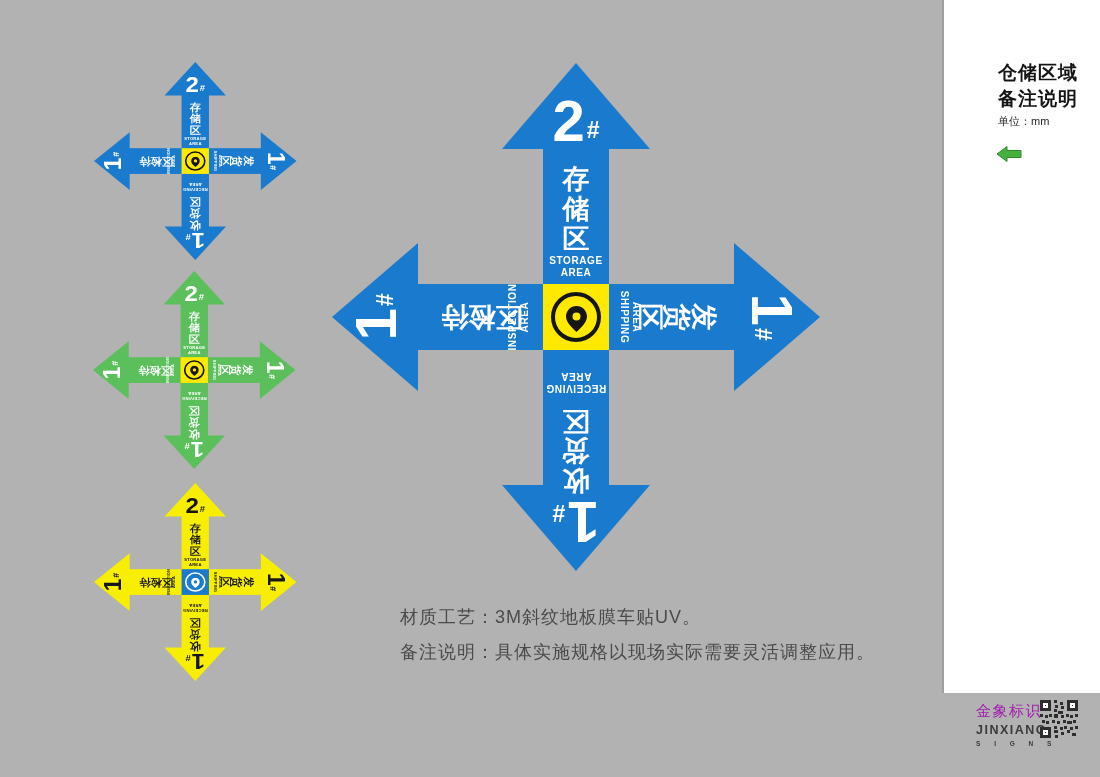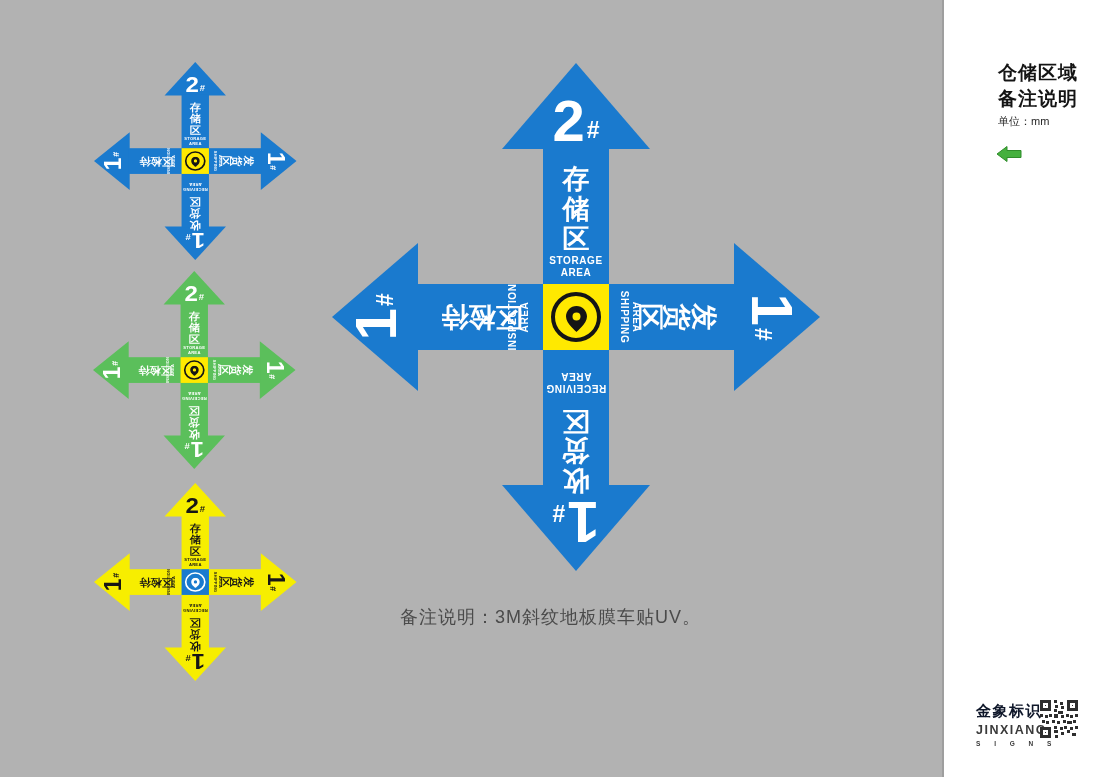--- a/index.html
+++ b/index.html
@@ -58,26 +58,26 @@
   .en-up{position:absolute;top:192px;left:0;width:100%;}
   .en-left{position:absolute;left:187px;top:50%;transform:translate(-50%,-50%) rotate(-90deg);}
   .en-right{position:absolute;left:21px;top:50%;transform:translate(-50%,-50%) rotate(90deg);display:flex;flex-direction:column-reverse;}
   .en-down{position:absolute;top:20px;left:0;width:100%;transform:rotate(180deg);}
 
   
   .notes{position:absolute;left:400px;top:605px;color:#4b4b4b;font-size:18px;font-weight:500;letter-spacing:1px;}
   .notes .note-line{margin:0 0 11px 0;}
 
   
-  .sidebar{position:absolute;left:942px;top:0;width:158px;height:777px;background:#ffffff;border-left:2px solid #9e9e9e;box-sizing:border-box;}
+  .sidebar{position:absolute;left:942px;top:0;width:158px;height:693px;background:#ffffff;border-left:2px solid #9e9e9e;box-sizing:border-box;}
   .side-title{position:absolute;left:54px;top:60px;font-size:19px;font-weight:700;color:#141414;line-height:26px;letter-spacing:1px;}
   .side-unit{position:absolute;left:54px;top:114px;font-size:11px;color:#262626;}
   .back-arrow{position:absolute;left:52px;top:145px;width:26px;height:18px;}
   .logo{position:absolute;left:32px;top:702px;width:120px;}
-  .logo-cn{font-size:15px;font-weight:700;color:#0f172a;letter-spacing:1.5px;}
+  .logo-cn{font-size:15px;font-weight:400;color:#a21caf;letter-spacing:1.5px;}
   .logo-en{font-size:12.5px;font-weight:700;color:#3a3a3a;letter-spacing:1.5px;margin-top:2px;}
   .logo-sub{font-size:6.5px;font-weight:600;color:#3a3a3a;letter-spacing:6px;margin-top:3px;}
   .qr{position:absolute;left:96px;top:700px;}
 </style>
 </head>
 <body>
 
 <div class="sheet">
 
   <div class="canvas">
@@ -396,21 +396,22 @@
   <div class="center">
     <div class="ring">
       <svg width="21" height="26" viewBox="0 0 22 27">
         <path fill="currentColor" fill-rule="evenodd" d="M11 0C4.92 0 0 4.92 0 11c0 7.6 11 16 11 16s11-8.4 11-16C22 4.92 17.08 0 11 0zm0 15.2a4.2 4.2 0 1 1 0-8.4 4.2 4.2 0 0 1 0 8.4z"></path>
       </svg>
     </div>
   </div>
 </div>
 
     <div class="notes">
-      <div class="note-line">备注说明：3M斜纹地板膜车贴UV。</div>
+      <div class="note-line">材质工艺：3M斜纹地板膜车贴UV。</div>
+      <div class="note-line">备注说明：具体实施规格以现场实际需要灵活调整应用。</div>
     </div>
   </div>
 
   <div class="sidebar">
     <div class="side-title">
       <div>仓储区域</div>
       <div>备注说明</div>
     </div>
     <div class="side-unit">单位：mm</div>
     <svg class="back-arrow" viewBox="0 0 26 18" width="26" height="18">

